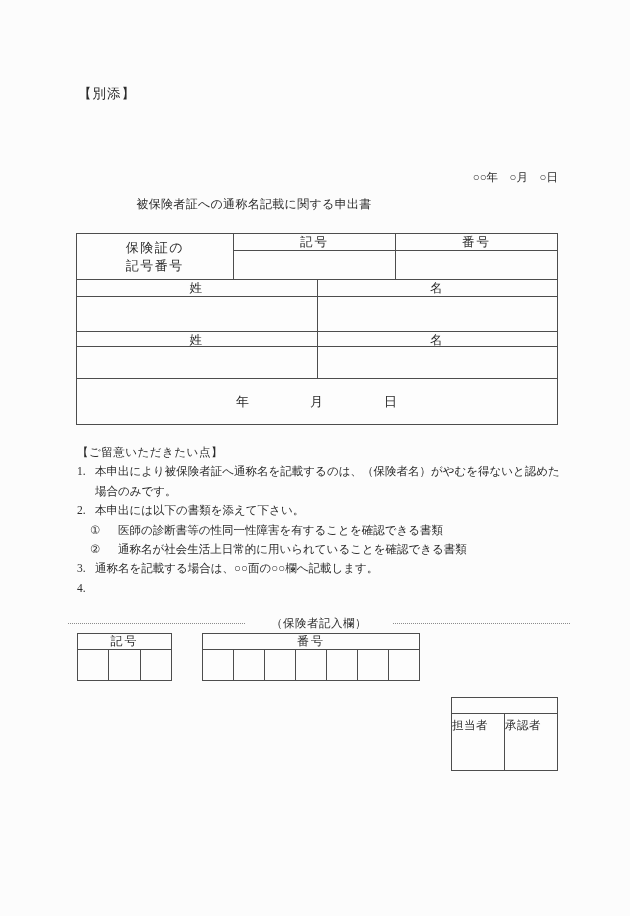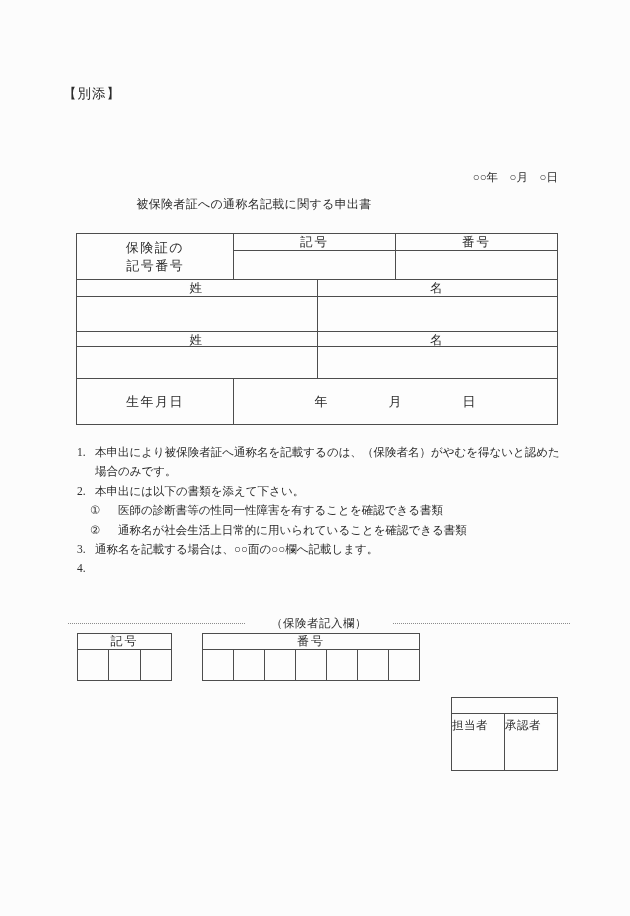--- a/index.html
+++ b/index.html
@@ -8,38 +8,38 @@
     position:relative;
     width:630px; height:916px;
     background:#fcfcfc;
     font-family:"Liberation Serif","DejaVu Serif",serif;
     color:#2b2b2b;
     overflow:hidden;
   }
   .abs { position:absolute; }
 
   
-  .attachment { left:63px; top:85px; font-size:13.5px; letter-spacing:1px;font-family:Liberation Serif, serif; }
+  .attachment { left:78px; top:85px; font-size:13.5px; letter-spacing:1px;font-family:Liberation Serif, serif; }
   .date-line  { top:142px; right:72px; font-size:11.5px;margin-top:28px; }
   .doc-title  { top:196px; left:0; width:508px; text-align:center; font-size:12px; letter-spacing:0.3px; }
 
   
   .form-table {
     left:76px; top:233px; width:482px; height:192px;
     border:1px solid #4d4d4d;
     display:flex; flex-direction:column;
     background:#fdfdfd;
   }
   .frow { display:flex; border-bottom:1px solid #4d4d4d; }
   .frow:last-child { border-bottom:none; flex:1; }
   .flabel {
     width:157px; flex:none;
     border-right:1px solid #4d4d4d;
     display:flex; align-items:center; justify-content:center;
-    text-align:right;
+    text-align:left;
     font-size:13px; letter-spacing:1.5px; line-height:18px;
     white-space:pre;
   }
   .fright { flex:1; display:flex; flex-direction:column; }
   .fhead { height:17px; flex:none; border-bottom:1px solid #4d4d4d; display:flex; }
   .fhead .fh { flex:1; text-align:center; font-size:12.5px; letter-spacing:2px; line-height:16px; }
   .fhead .fh:first-child { border-right:1px solid #4d4d4d; }
   .fbody { flex:1; display:flex; }
   .fbody .fc { flex:1; }
   .fbody .fc:first-child { border-right:1px solid #4d4d4d; }
@@ -142,31 +142,31 @@
           <div class="fh">名</div>
         </div>
         <div class="fbody">
           <div class="fc"></div>
           <div class="fc"></div>
         </div>
       </div>
     </div>
 
     <div class="frow">
-      <div class="flabel">生年月日</div>
       <div class="fdate">
         <span>年</span>
         <span>月</span>
         <span>日</span>
       </div>
     </div>
 
   </div>
 
   <div class="abs notes">
+    <div class="notes-heading">【ご留意いただきたい点】</div>
     <div class="nitem">
       <span class="num">1.</span>
       <span class="txt">本申出により被保険者証へ通称名を記載するのは、（保険者名）がやむを得ないと認めた
 場合のみです。</span>
     </div>
     <div class="nitem">
       <span class="num">2.</span>
       <span class="txt">本申出には以下の書類を添えて下さい。</span>
     </div>
     <div class="nsub">

